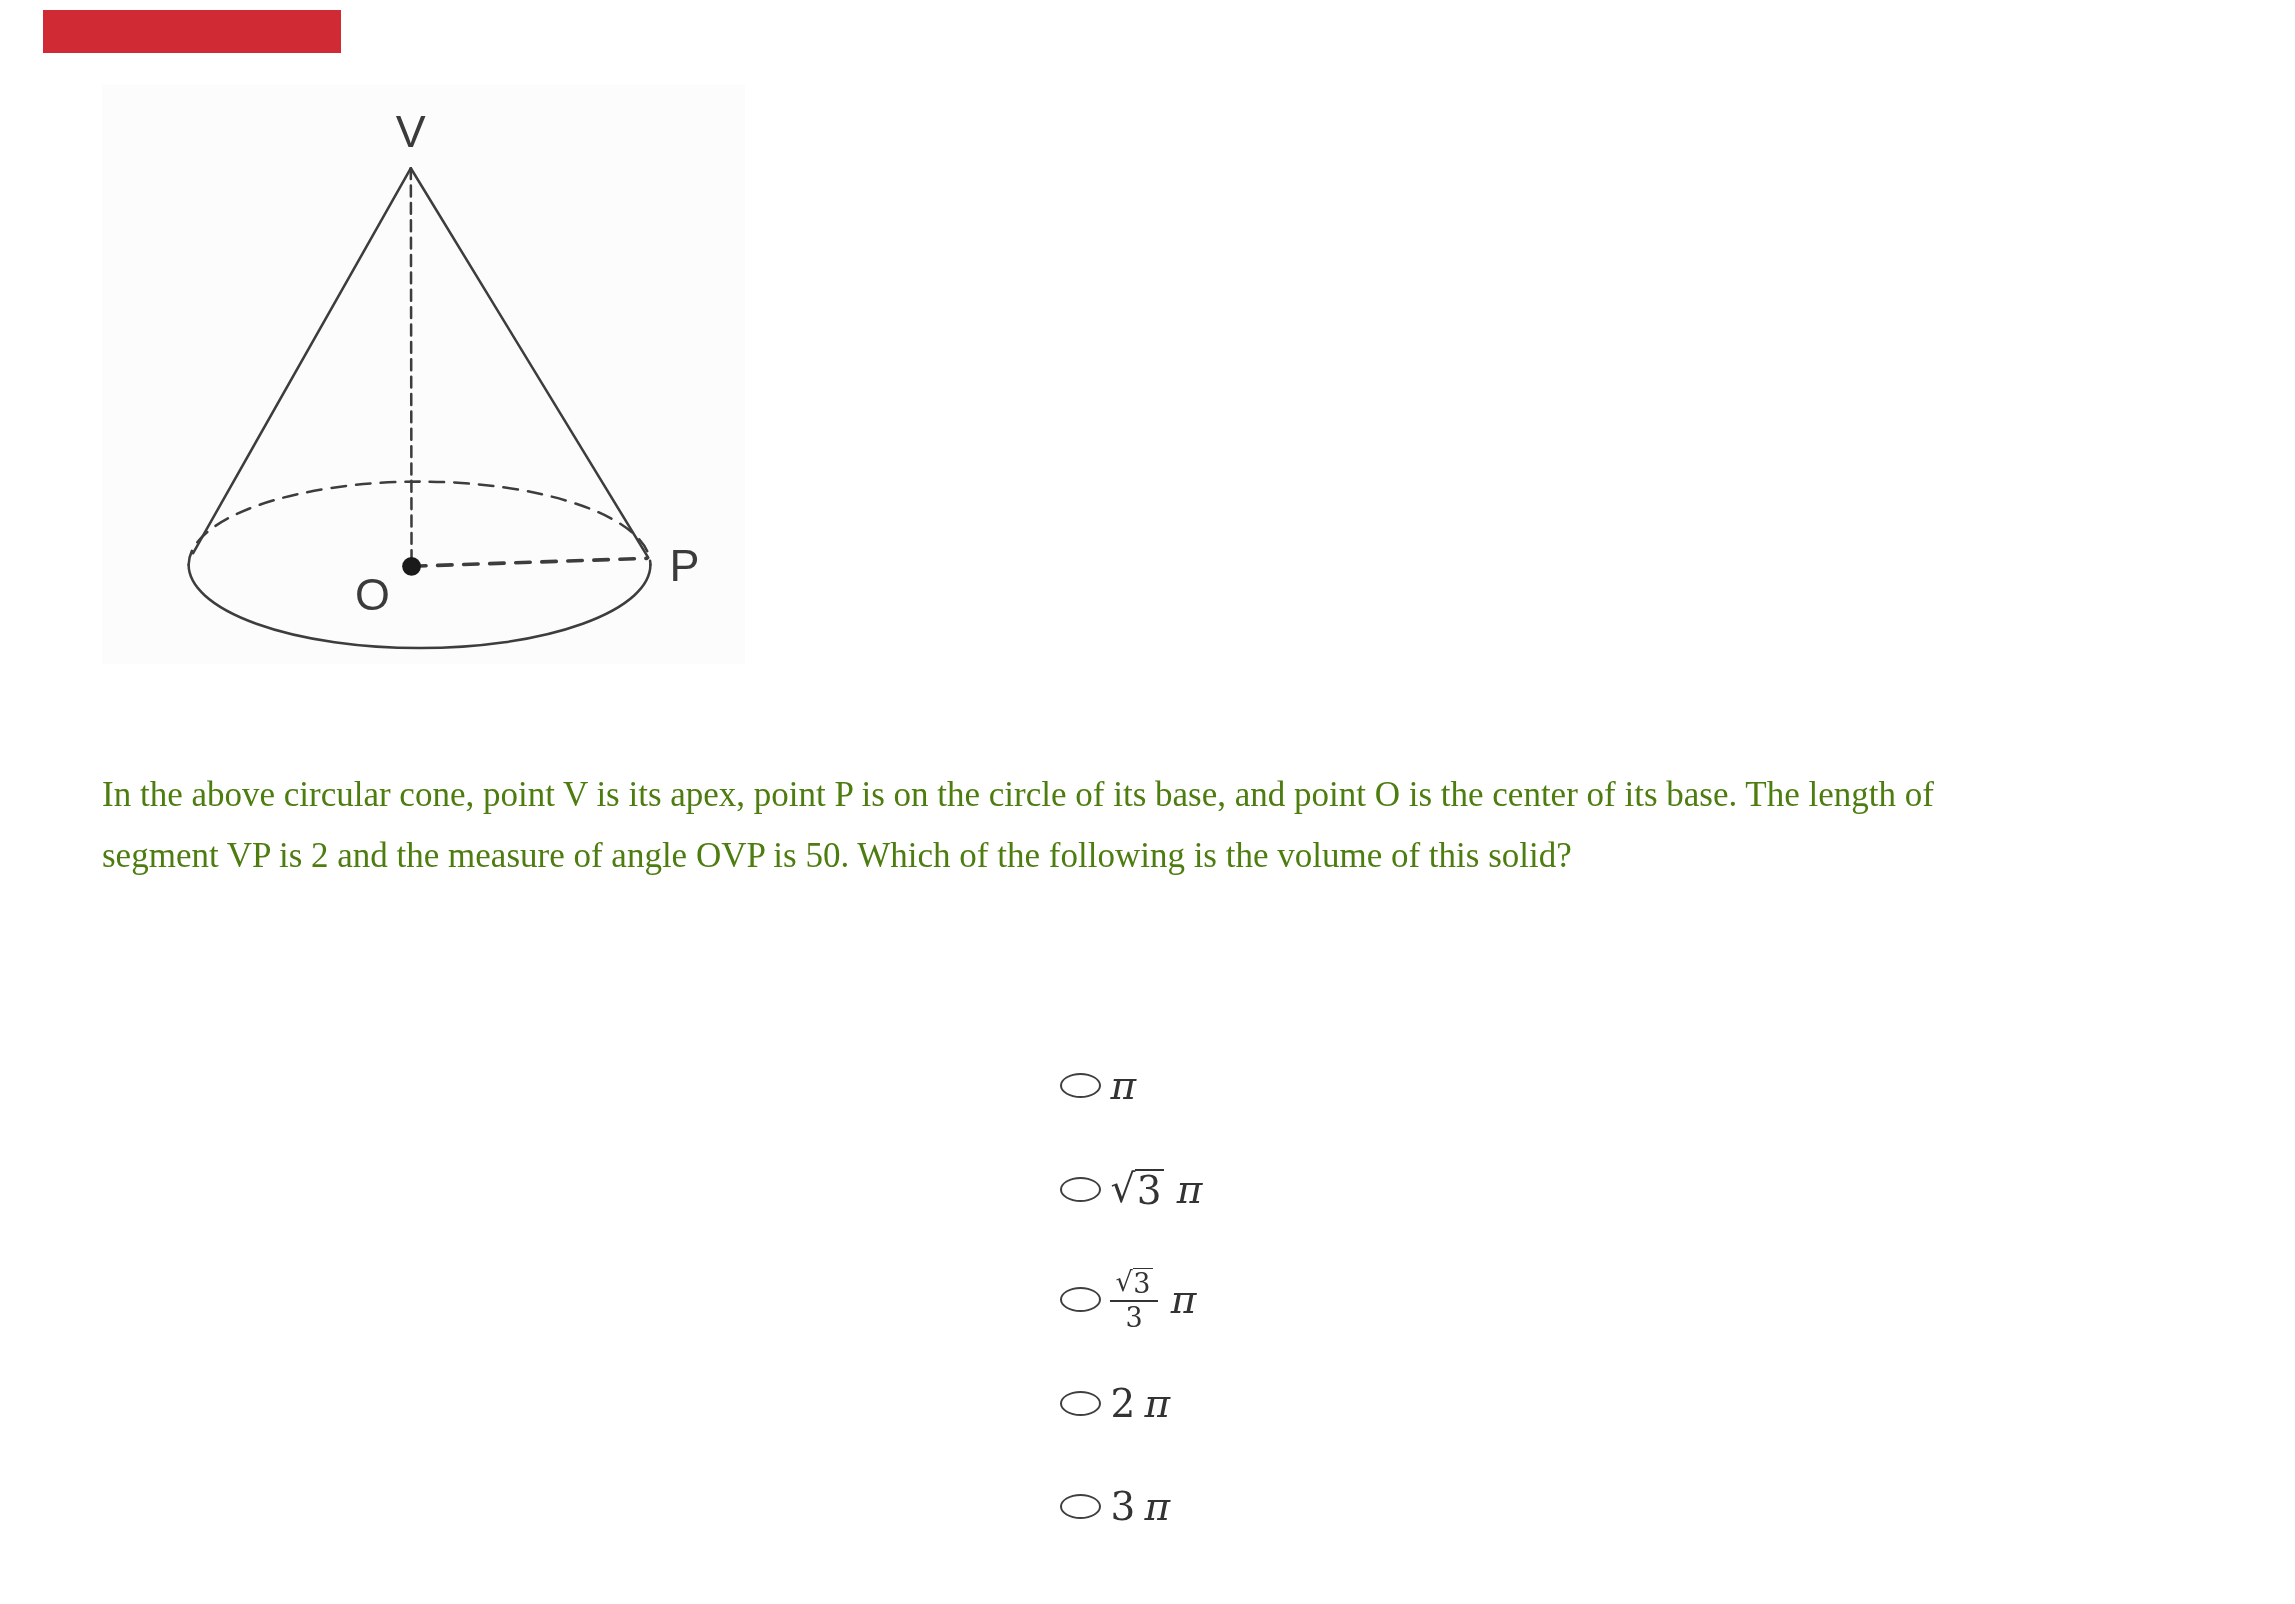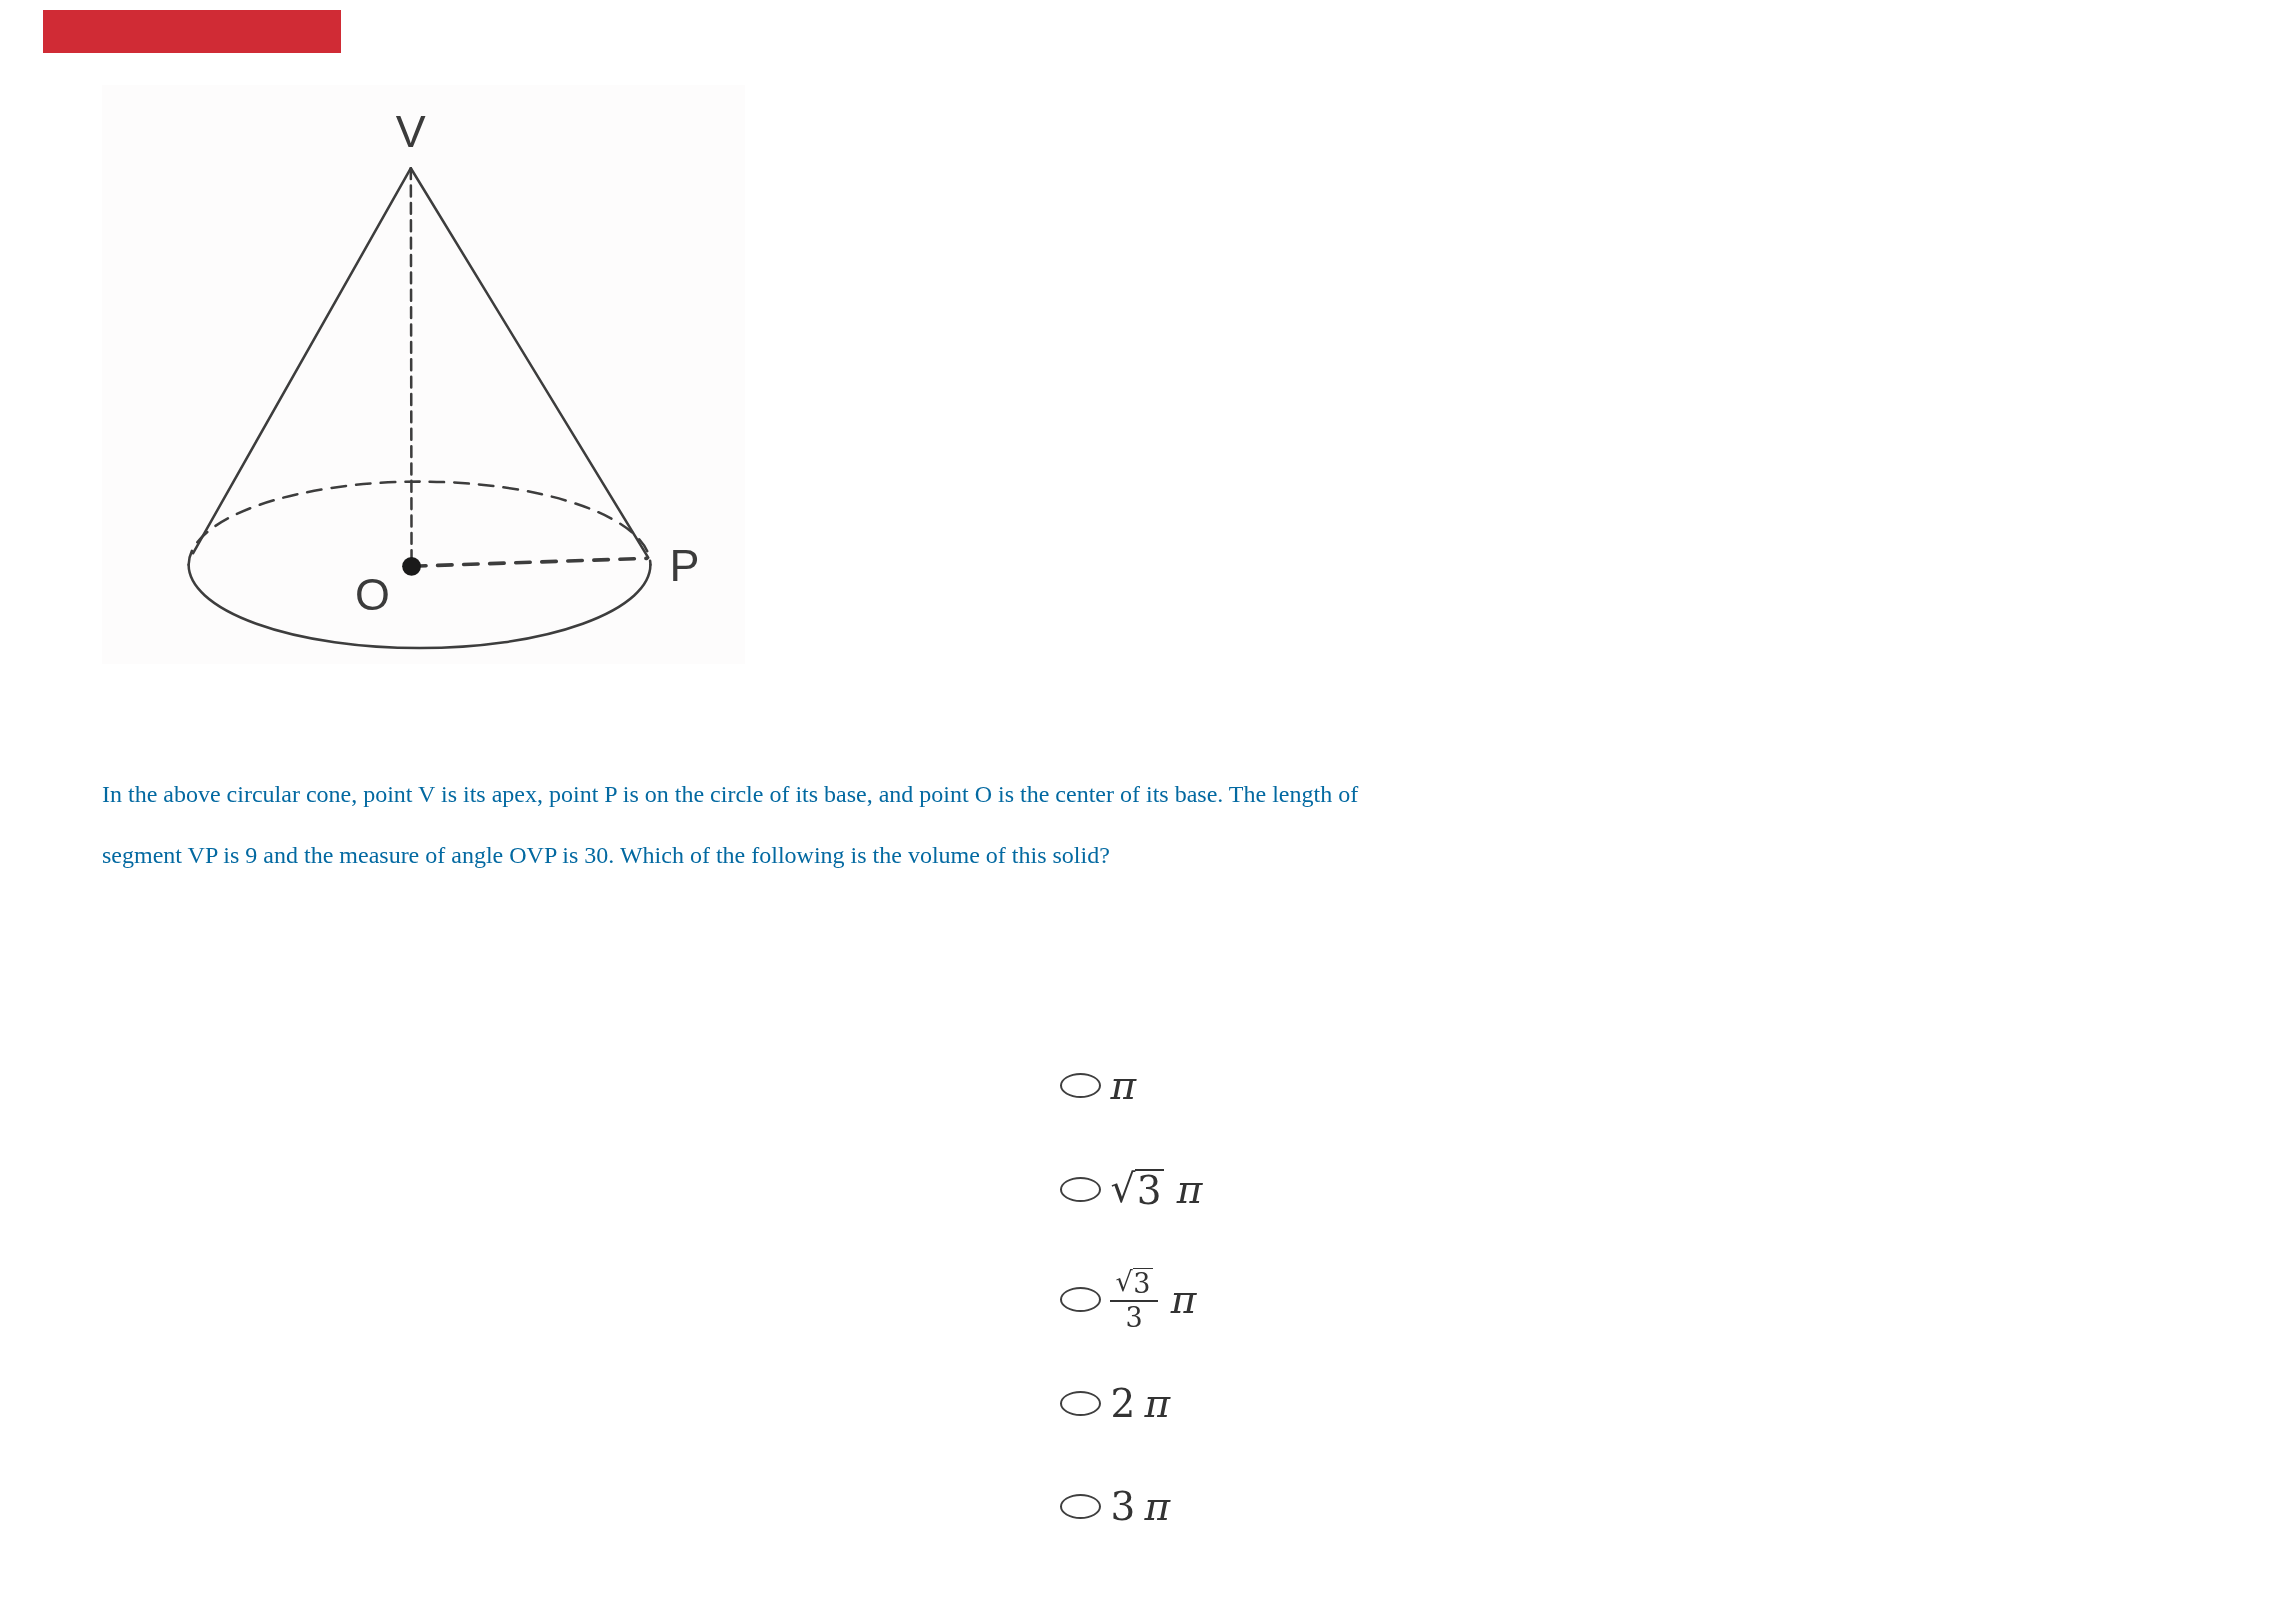--- a/index.html
+++ b/index.html
@@ -30,22 +30,22 @@
   .fig-dash-arc{stroke-dasharray:20 14;}
   .fig-dash-radius{stroke-dasharray:20 16;stroke-width:5;}
   .fig-label{
     font-family:"Liberation Sans", sans-serif;
     font-size:62px;fill:#3b3b3b;
   }
 
   
   .question{
     position:absolute;left:102px;top:764px;
-    font-size:24px;line-height:61px;
-    color:#0369a1;
+    font-size:35px;line-height:61px;
+    color:#4d7c0f;
     white-space:nowrap;
   }
 
   
   .option-row{
     position:absolute;left:1060px;
     display:flex;align-items:center;
   }
   .radio{
     width:41px;height:25px;
@@ -103,21 +103,21 @@
     <circle cx="427" cy="665" r="13" fill="#1a1a1a"></circle>
 
     <text class="fig-label" x="426" y="86" text-anchor="middle">V</text>
     <text class="fig-label" x="373" y="726" text-anchor="middle">O</text>
     <text class="fig-label" x="804" y="686" text-anchor="middle">P</text>
   </svg>
 </div>
 
 <div class="question">
   <div>In the above circular cone, point V is its apex, point P is on the circle of its base, and point O is the center of its base. The length of</div>
-  <div>segment VP is 9 and the measure of angle OVP is 30. Which of the following is the volume of this solid?</div>
+  <div>segment VP is 2 and the measure of angle OVP is 50. Which of the following is the volume of this solid?</div>
 </div>
 
 <div class="option-row" style="top:1064px;height:43px;">
   <span class="radio"></span>
   <span class="opt-label">
     <span class="pi">π</span>
   </span>
 </div>
 
 <div class="option-row" style="top:1168px;height:43px;">

